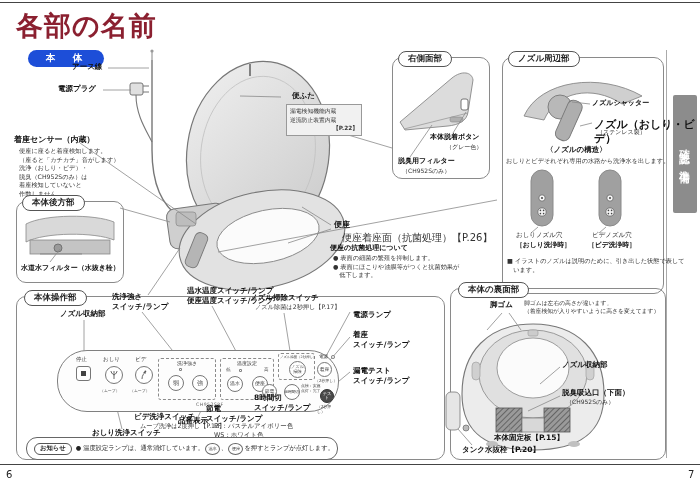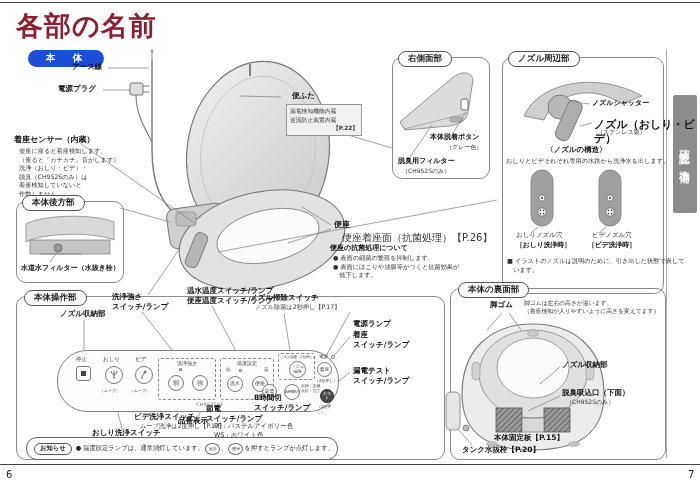--- a/index.html
+++ b/index.html
@@ -233,21 +233,21 @@
   <div class="panel" style="left:16px;top:296px;width:427px;height:162px;"></div>
   <div class="ptitle" style="left:24px;top:290px;">本体操作部</div>
 
   <div class="cal" style="left:60px;top:309px;">ノズル収納部</div>
   <div class="cal" style="left:112px;top:292px;">洗浄強さ
 スイッチ/ランプ</div>
   <div class="cal" style="left:168px;top:286px;margin-left:19px;">温水温度スイッチ/ランプ
 便座温度スイッチ/ランプ</div>
   <div class="cal" style="left:250px;top:293px;">ノズル掃除スイッチ</div>
   <div class="sm" style="left:255px;top:303px;">ノズル除菌は2秒押し【P.17】</div>
-  <div class="cal" style="left:353px;top:319px;text-align:center;">電源ランプ</div>
+  <div class="cal" style="left:353px;top:310px;text-align:center;">電源ランプ</div>
   <div class="cal" style="left:353px;top:330px;">着座
 スイッチ/ランプ</div>
   <div class="cal" style="left:353px;top:366px;">漏電テスト
 スイッチ/ランプ</div>
   <div class="cal" style="left:254px;top:393px;">8時間切
 スイッチ/ランプ</div>
   <div class="cal" style="left:206px;top:404px;">節電
 スイッチ/ランプ</div>
   <div class="cal" style="left:134px;top:412px;">ビデ洗浄スイッチ</div>
   <div class="sm" style="left:140px;top:422px;">ムーブ洗浄は2度押し【P.12】</div>

